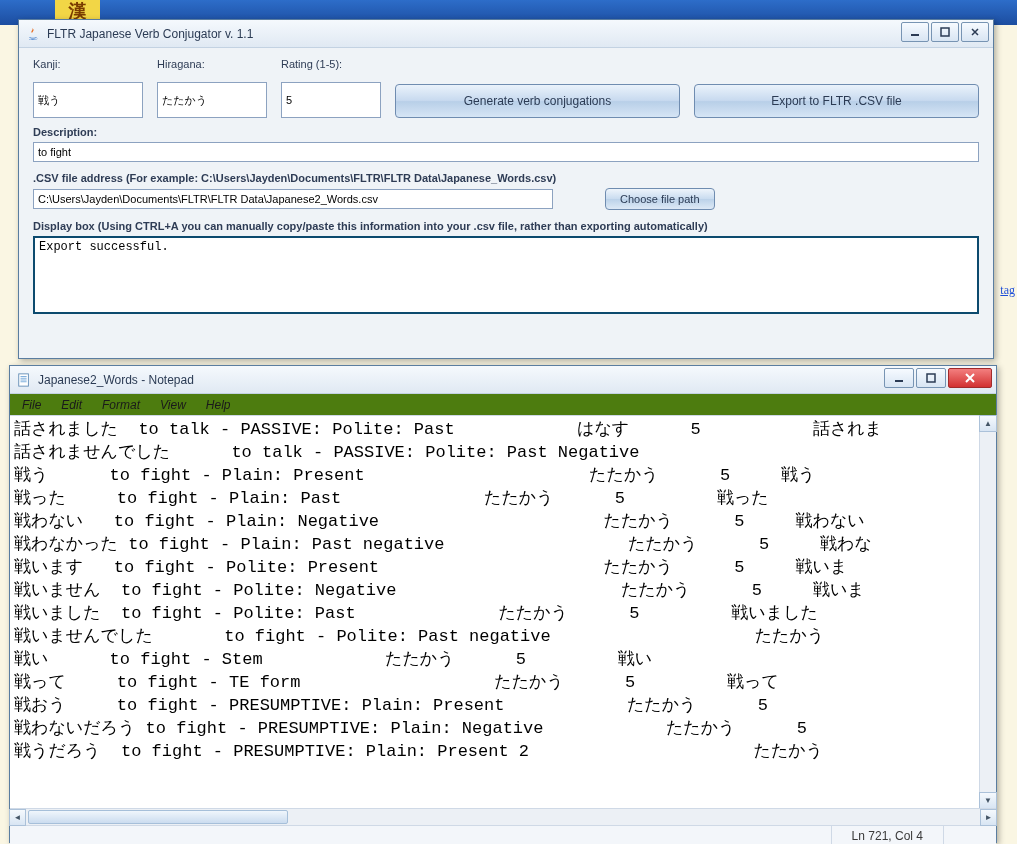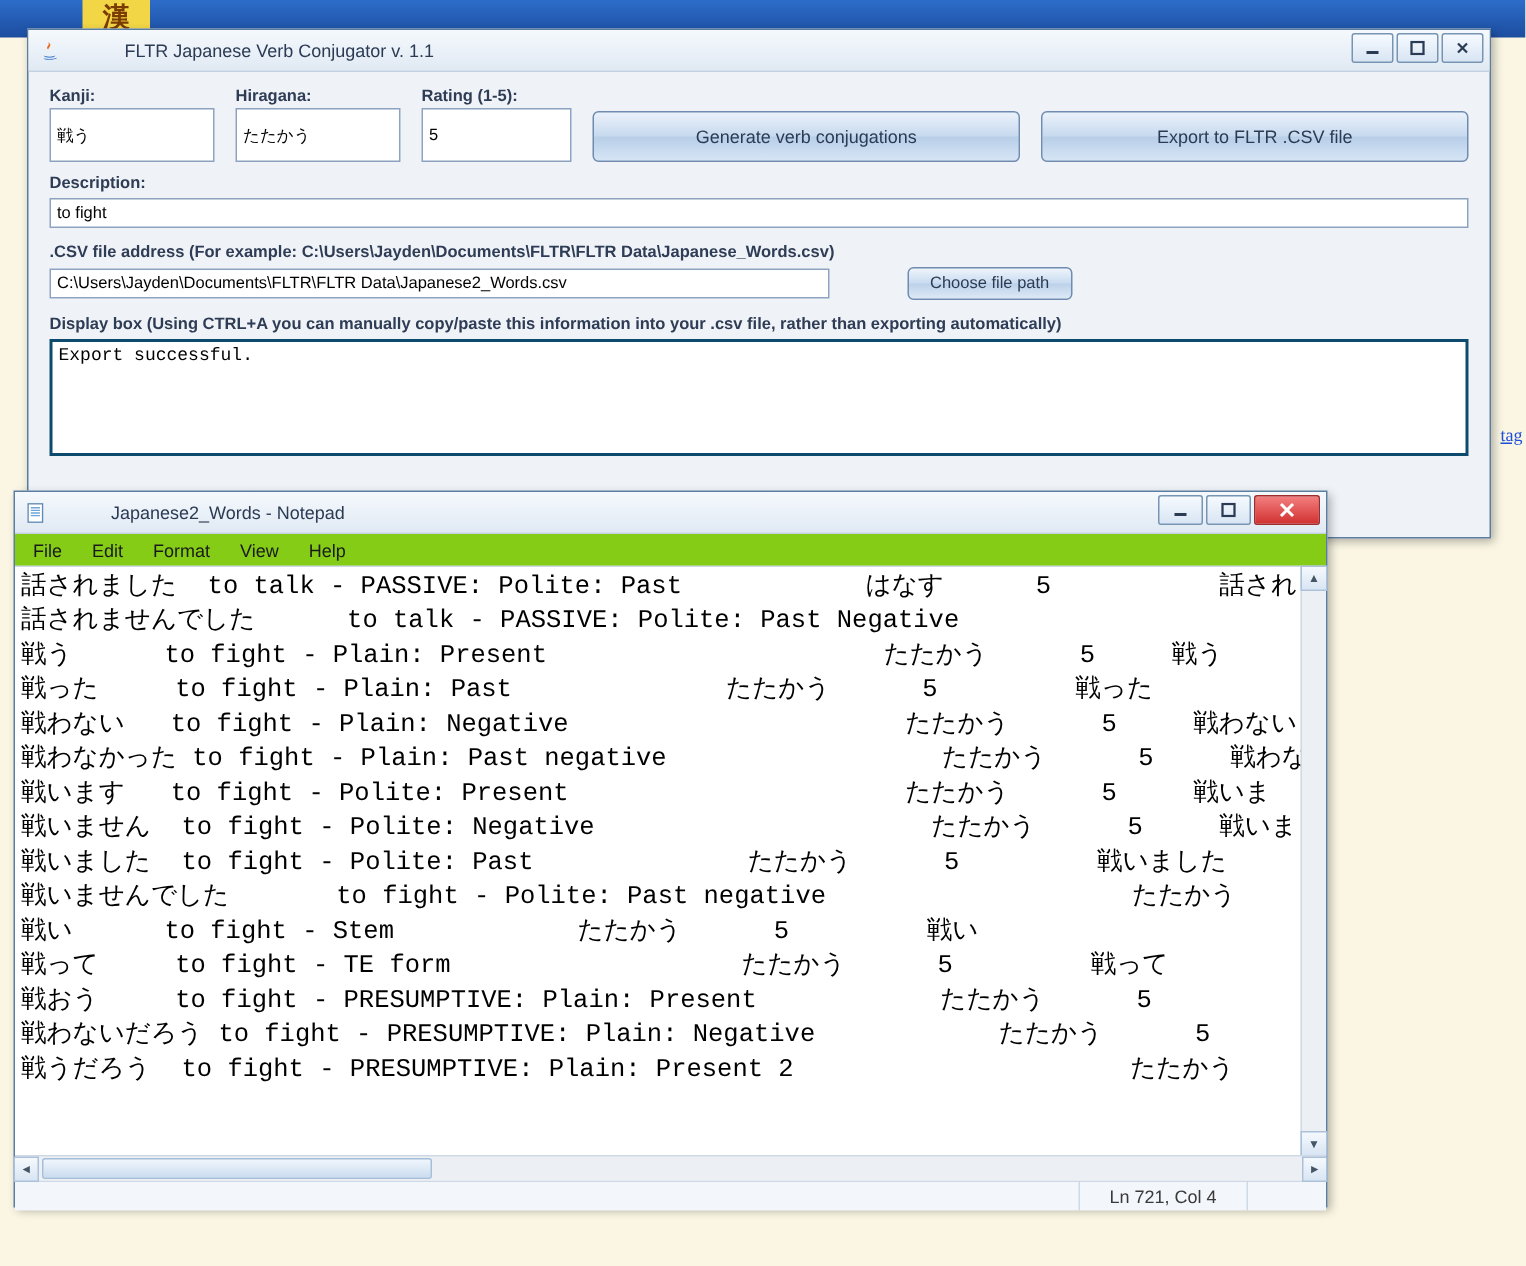--- a/index.html
+++ b/index.html
@@ -3,46 +3,46 @@
 <meta charset="utf-8">
 <style>
   * { box-sizing: border-box; }
   body { margin: 0; font-family: Tahoma, Verdana, sans-serif; font-size: 11px; background: #faf6e3; width: 1017px; height: 844px; position: relative; overflow: hidden; }
   
   .taskbar-bg { position: absolute; top: 0; left: 0; width: 100%; height: 25px; background: linear-gradient(#2d6dc9,#1c4da0); z-index:1; }
   .taskbar-icon { position:absolute; top:0; left:55px; width:45px; height:22px; background:#f2d646; color:#7a3c00; display:flex; align-items:center; justify-content:center; font-size:18px; font-weight:bold; z-index:2;}
   
   
   .window { position:absolute; background:#eff3f7; border:1px solid #5a7da0; box-shadow:2px 2px 6px rgba(0,0,0,.3); }
-  .titlebar { height:28px; background:linear-gradient(#f5f9fd,#e0e9f3); border-bottom:1px solid #c3d2e2; display:flex; align-items:center; padding:0 6px; position:relative;gap:36px; }
+  .titlebar { height:28px; background:linear-gradient(#f5f9fd,#e0e9f3); border-bottom:1px solid #c3d2e2; display:flex; align-items:center; padding:0 6px; position:relative; }
   .titlebar .icon { width:16px; height:16px; margin-right:6px; display:flex; align-items:center; justify-content:center; }
   .titlebar .title { color:#2b3b54; font-size:12px; }
   .winbtns { position:absolute; right:4px; top:2px; display:flex; gap:2px; }
   .winbtn { width:28px; height:20px; border:1px solid #7794b3; border-radius:2px; background:linear-gradient(#f6faff,#d8e5f3); display:flex; align-items:center; justify-content:center; font-size:10px; color:#2b3b54; cursor:pointer;}
   .winbtn.close-red { background:linear-gradient(#f37f7f,#d23131); border-color:#a12b2b; color:#fff; font-weight:bold; width:44px; font-size:14px;}
   
   
   .app1 { top:19px; left:18px; width:976px; height:340px; z-index:3; }
   .app1 .body { padding:10px 14px; }
   .row { display:flex; gap:14px; align-items:flex-end; margin-bottom:8px; }
   .fld { display:flex; flex-direction:column; }
-  .fld label { font-weight:bold; color:#2e3c55; margin-bottom:2px; }
+  .fld label { font-weight:normal; color:#2e3c55; margin-bottom:12px; }
   .fld input[type=text] { border:1px solid #8ca2c0; background:#fff; padding:2px 4px; font-size:11px; height:36px; }
   .bigbtn { flex:1; height:34px; border:1px solid #6f8cb0; border-radius:4px; background:linear-gradient(#eaf2fb,#c8daef 48%,#b8cfe8 52%,#d6e5f5); color:#2b3b54; font-size:12px; cursor:pointer; }
   .label-bold { font-weight:bold; color:#2e3c55; }
   .full-input { width:100%; border:1px solid #8ca2c0; background:#fff; padding:2px 4px; font-size:11px; height:20px; }
   .pathline { display:flex; align-items:center; gap:6px; }
   .pathline input { flex:0 0 520px; }
   .choosebtn { height:22px; border:1px solid #6f8cb0; border-radius:4px; padding:0 14px; background:linear-gradient(#eef4fb,#cadcf0 48%,#bcd2e9 52%,#dde9f6); cursor:pointer; font-size:11px; color:#2b3b54;margin-left:46px;}
   .displaybox { width:100%; height:78px; border:2px solid #0c4a6e; background:#fff; font-family:"Courier New",monospace; font-size:12px; padding:2px 4px; resize:none; }
   
   
-  .npad { top:327px; left:9px; width:876px; height:478px; z-index:5; }
+  .npad { top:365px; left:9px; width:988px; height:478px; z-index:5; }
   .npad .titlebar .icon svg { width:14px; height:14px; }
-  .menubar { height:22px; background:#84cc16; border-bottom:1px solid #cfd9e6; display:flex; gap:4px; padding:0 4px; align-items:center; font-size:12px; }
+  .menubar { height:22px; background:#4d7c0f; border-bottom:1px solid #cfd9e6; display:flex; gap:4px; padding:0 4px; align-items:center; font-size:12px;font-style:italic; }
   .menubar .mi { padding:2px 8px; cursor:default; color:#1a1a1a;}
   .np-body { position:relative; background:#fff; height:392px; }
   .np-pre { margin:0; padding:2px 4px; font-family:"Courier New",monospace; font-size:17px; line-height:23px; white-space:pre; overflow:hidden; height:100%; color:#000;}
   .np-vscroll { position:absolute; right:0; top:0; bottom:0; width:17px; background:#ecf0f5; border-left:1px solid #cfd9e6; display:flex; flex-direction:column; }
   .np-scrollbtn { height:17px; background:linear-gradient(#f5f9fd,#d8e5f3); border:1px solid #abc1d9; margin:-1px; display:flex; align-items:center; justify-content:center; font-size:8px; color:#456;}
   .np-hscroll { height:17px; background:#ecf0f5; border-top:1px solid #cfd9e6; display:flex; align-items:center; position:relative;}
   .np-hscroll .np-scrollbtn { width:17px; height:17px; }
   .np-hthumb { position:absolute; left:18px; top:1px; height:14px; width:260px; background:linear-gradient(#f0f6fc,#cbdcef); border:1px solid #a6bfd9; border-radius:2px;}
   .statusbar { height:20px; border-top:1px solid #cfd9e6; background:#f3f6fa; display:flex; justify-content:flex-end; align-items:flex-end; padding:0 12px; font-size:12px; color:#3a3a3a;}
   .statusbar .cell { border-left:1px solid #cfd9e6; padding:0 20px; height:100%; display:flex; align-items:center;}

